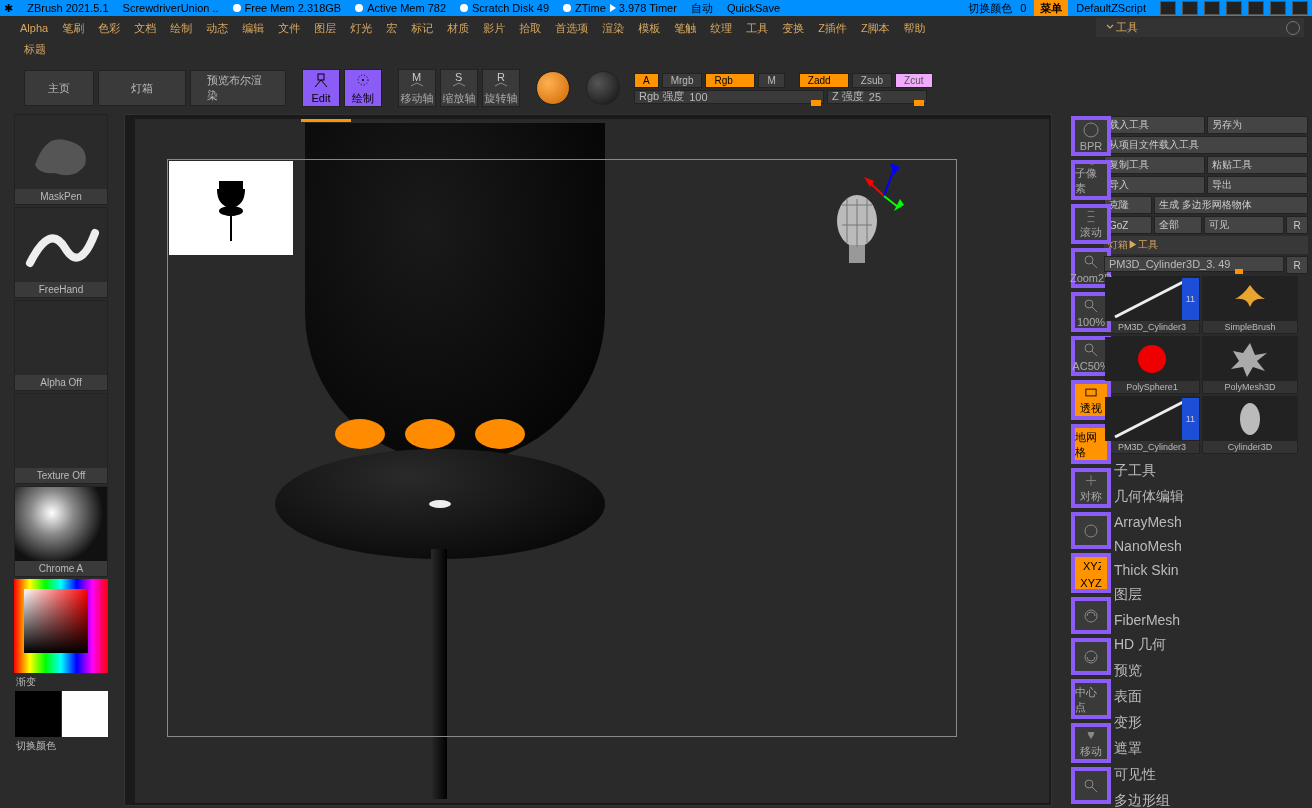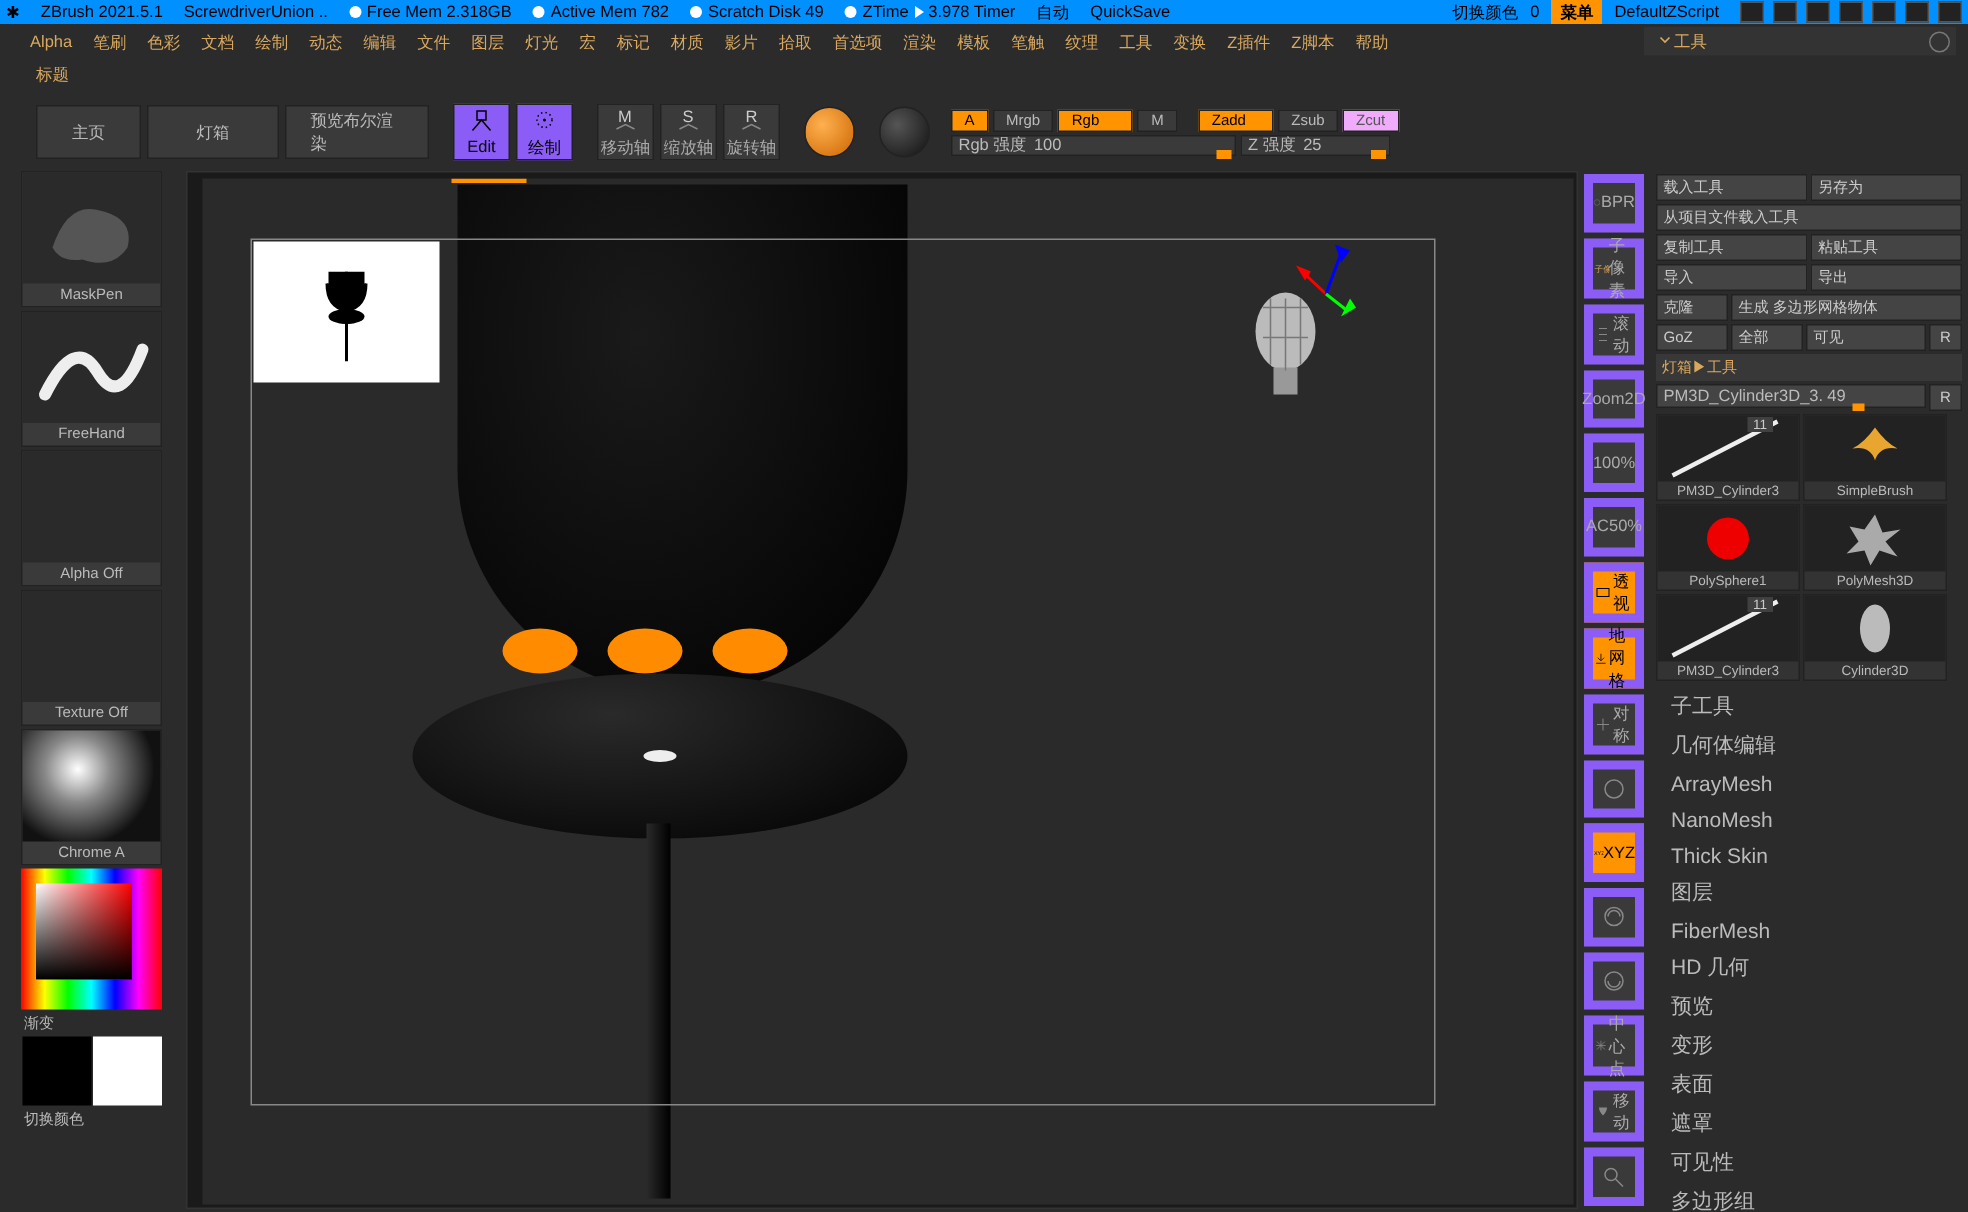--- a/index.html
+++ b/index.html
@@ -65,34 +65,34 @@
 .head-gizmo { position: absolute; right: 165px; top: 66px; width: 54px; height: 88px; }
 .cup { position: absolute; left: 170px; top: 4px; width: 300px; height: 340px; background: radial-gradient(ellipse at 40% 30%, #1a1a1a, #000); border-radius: 0 0 150px 150px; }
 .feet { position: absolute; left: 200px; top: 300px; display: flex; gap: 20px; }
 .feet div { width: 50px; height: 30px; background: #ff8c00; border-radius: 50%; }
 .disc { position: absolute; left: 140px; top: 330px; width: 330px; height: 110px; background: radial-gradient(ellipse at 40% 25%, #2a2a2a, #000); border-radius: 50%; }
 .disc::after { content: ''; position: absolute; left: 50%; top: 46%; width: 22px; height: 8px; background: #eee; border-radius: 50%; transform: translateX(-50%); }
 .stem { position: absolute; left: 296px; top: 430px; width: 16px; height: 250px; background: linear-gradient(to right, #2a2a2a, #000); }
 .redcirc { position: absolute; left: 340px; top: 8px; width: 72px; height: 36px; border: 1px solid #700; border-radius: 0 0 40px 40px; border-top: none; }
 
 .rightcol1 { width: 46px; background: #2b2b2b; padding: 4px 2px; display: flex; flex-direction: column; gap: 4px; }
-.rbtn { width: 40px; height: 40px; background: #3a3a3a; border: 6px solid #8b5cf6; display: flex; flex-direction: row; align-items: center; justify-content: center; font-size: 8px; color: #aaa; position: relative; }
+.rbtn { width: 40px; height: 40px; background: #3a3a3a; border: 4px solid #8b5cf6; display: flex; flex-direction: column; align-items: center; justify-content: center; font-size: 8px; color: #aaa; position: relative; margin-left: 15px; }
 .rbtn.active { background: #ff9400; color: #000; }
 .rbtn .ico { width: 20px; height: 20px; }
 
 .rightpanel { width: 212px; background: #2b2b2b; padding: 4px; overflow-y: auto; }
 .rightpanel .btnrow { display: flex; gap: 2px; margin-bottom: 2px; }
 .rightpanel .pbtn { flex: 1; background: #444; padding: 2px 4px; font-size: 10px; color: #ccc; text-align: left; border: 1px solid #222; height: 18px; display: flex; align-items: center; }
 .rightpanel .pbtn.full { width: 100%; }
 .rightpanel .pbtn.small { flex: 0 0 22px; justify-content: center; }
 .rightpanel .hdr { background: #383838; padding: 2px 4px; color: #d9a85e; margin-bottom: 2px; font-size: 10px; font-family: Liberation Serif, serif; }
 .toolgrid { display: flex; flex-wrap: wrap; gap: 2px; margin-bottom: 4px; }
 .toolth { width: 96px; background: #333; text-align: center; border: 1px solid #222; }
 .toolth .ti { width: 94px; height: 44px; background: #222; position: relative; display: flex; align-items: center; justify-content: center; }
-.toolth .ti .badge { position: absolute; top: 1px; right: 17px; background: #404040; color: #ccc; font-size: 9px; padding: 0 4px; }
+.toolth .ti .badge { position: absolute; top: 1px; right: 0; background: #1d4ed8; color: #ccc; font-size: 9px; padding: 16px 4px; }
 .toolth .tl { padding: 1px; font-size: 9px; color: #bbb; white-space: nowrap; overflow: hidden; }
 .proplist { display: flex; flex-direction: column; }
 .proplist div { padding: 4px 10px; color: #bbb; font-size: 14px; cursor: pointer; }
 .slider2 { background: #444; height: 16px; display: flex; align-items: center; padding: 0 4px; font-size: 10px; position: relative; margin-bottom: 2px; border: 1px solid #222; }
 .slider2 .h2 { position: absolute; width: 8px; height: 5px; background: #ff9400; bottom: -3px; }
 </style>
 </head>
 <body>
 
 <div class="titlebar">
@@ -507,20 +507,20 @@
     <div class="proplist" id="proplist">
         <div>子工具</div>
         <div>几何体编辑</div>
         <div>ArrayMesh</div>
         <div>NanoMesh</div>
         <div>Thick Skin</div>
         <div>图层</div>
         <div>FiberMesh</div>
         <div>HD 几何</div>
         <div>预览</div>
+        <div>表面</div>
         <div>变形</div>
-        <div>表面</div>
         <div>遮罩</div>
         <div>可见性</div>
         <div>多边形组</div>
       </div>
   </div>
 </div>
 
 </body></html>

